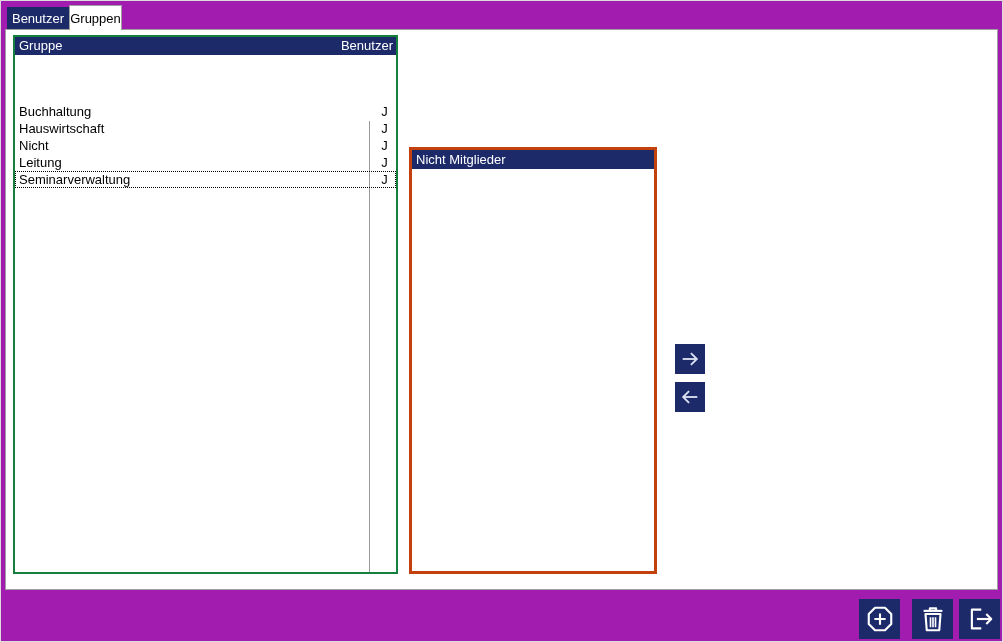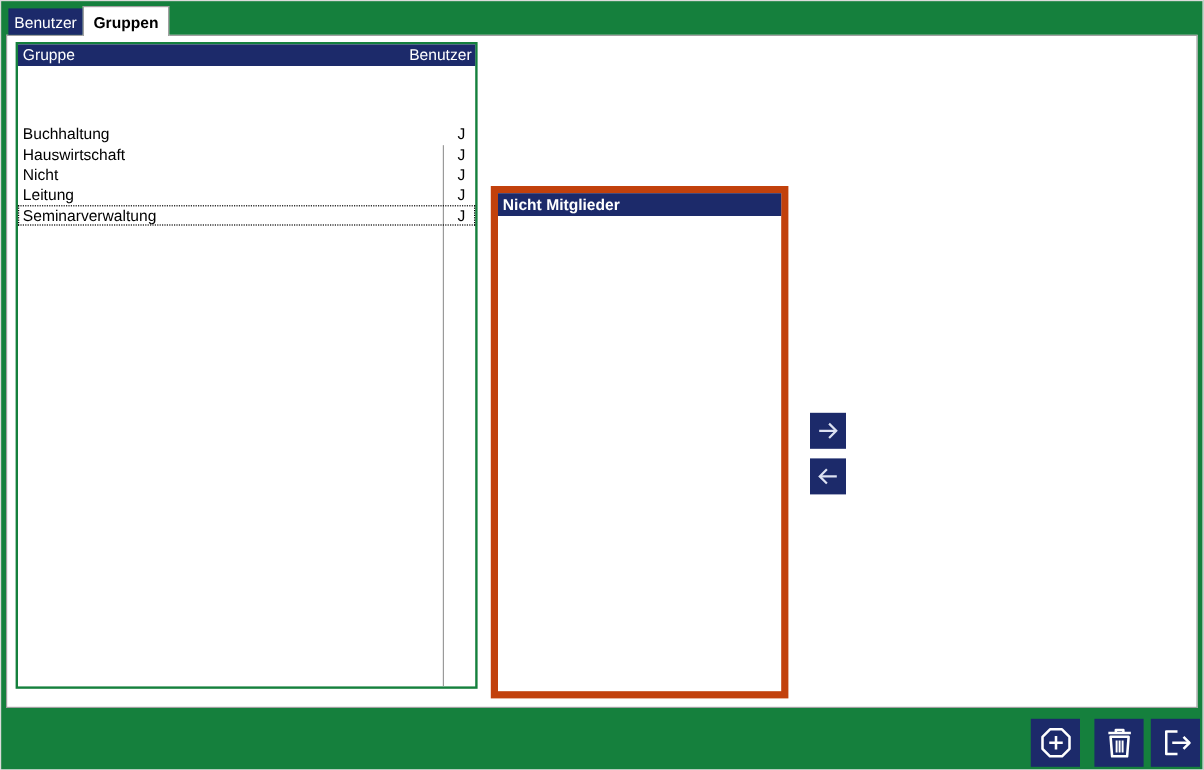--- a/index.html
+++ b/index.html
@@ -1,24 +1,24 @@
 <!DOCTYPE html>
 <html style="--navy: #1c2a6a; --blue_text: #3333a0; --header_text: #ffffff; --panel_border: #a0a0a0; --list_border: #7f7f7f;"><head>
 <meta charset="utf-8">
 <style>
   * { margin:0; padding:0; box-sizing:border-box; }
   html,body { width:1003px; height:642px; }
   body { font-family:"Liberation Sans",sans-serif; font-size:13px; color:#000; background:#fff; position:relative; }
-  .page { position:absolute; inset:0; background:#15803d; border:1px solid #dcdcdc; }
+  .page { position:absolute; inset:0; background:#a21caf; border:1px solid #dcdcdc; }
 
   
   .tab { position:absolute; display:flex; align-items:center; justify-content:center; font-size:13px; }
   .tab-benutzer { left:6px; top:6px; width:62px; height:22px; background:var(--navy,#1c2a6a); color:#fff; z-index:2; }
-  .tab-gruppen  { left:68px; top:4px; width:72px; height:25px; background:#fff; color:#000;
-                  border:1px solid #a0a0a0; border-bottom:none; z-index:3;font-weight:bold; }
+  .tab-gruppen  { left:68px; top:4px; width:53px; height:25px; background:#fff; color:#000;
+                  border:1px solid #a0a0a0; border-bottom:none; z-index:3; }
 
   
   .content { position:absolute; left:4px; top:28px; width:993px; height:561px; border:1px solid #a0a0a0; background:#fff; z-index:1; }
 
   
   .gtable { position:absolute; left:12px; top:34px; width:385px; height:539px; border:2px solid #15803d; background:#fff; z-index:2; }
   .gtable .thead { height:18px; background:var(--navy,#1c2a6a); color:#fff; display:flex; justify-content:space-between;
                    align-items:center; padding:0 3px 0 4px; line-height:18px; }
   .gtable .tbody { position:absolute; left:0; top:18px; right:0; bottom:0;margin-top:48px; }
   .gtable .vline { position:absolute; left:354px; top:18px; bottom:0; width:1px; background:#9a9a9a; }
@@ -29,21 +29,21 @@
 
   
   .flabel { position:absolute; left:409px; line-height:15px; }
   .lbl-id   { top:36px; } .lbl-name { top:65px; } .lbl-note { top:94px; }
   .tinput { position:absolute; border:1px solid #a6a6a6; font-family:"Liberation Sans",sans-serif; font-size:13px; padding:0 3px; background:#fff; }
   .in-id   { left:533px; top:32px; width:76px;  height:21px; color:#000; }
   .in-name { left:533px; top:61px; width:455px; height:22px; color:var(--blue_text,#3333a0); }
   .in-note { left:533px; top:91px; width:455px; height:45px; resize:none; color:var(--blue_text,#3333a0); }
 
   
-  .ulist { position:absolute; top:154px; border:6px solid #c2410c; background:#fff; z-index:2;font-weight:bold; }
+  .ulist { position:absolute; top:146px; border:3px solid #c2410c; background:#fff; z-index:2; }
   .ulist .lhead { height:19px; line-height:19px; background:var(--navy,#1c2a6a); color:#fff; padding-left:4px; }
   .ulist .lbody { padding-top:3px; }
   .litem { height:17px; line-height:17px; padding-left:5px; }
   .list-left  { left:408px; width:248px; height:427px; }
   .list-right { left:722px; width:265px; height:427px; }
 
   
   .navy-btn { position:absolute; background:var(--navy,#1c2a6a); border:none; display:flex; align-items:center;
               justify-content:center; cursor:pointer; padding:0; z-index:4; }
   .btn-right { left:674px; top:343px; width:30px; height:30px; }

